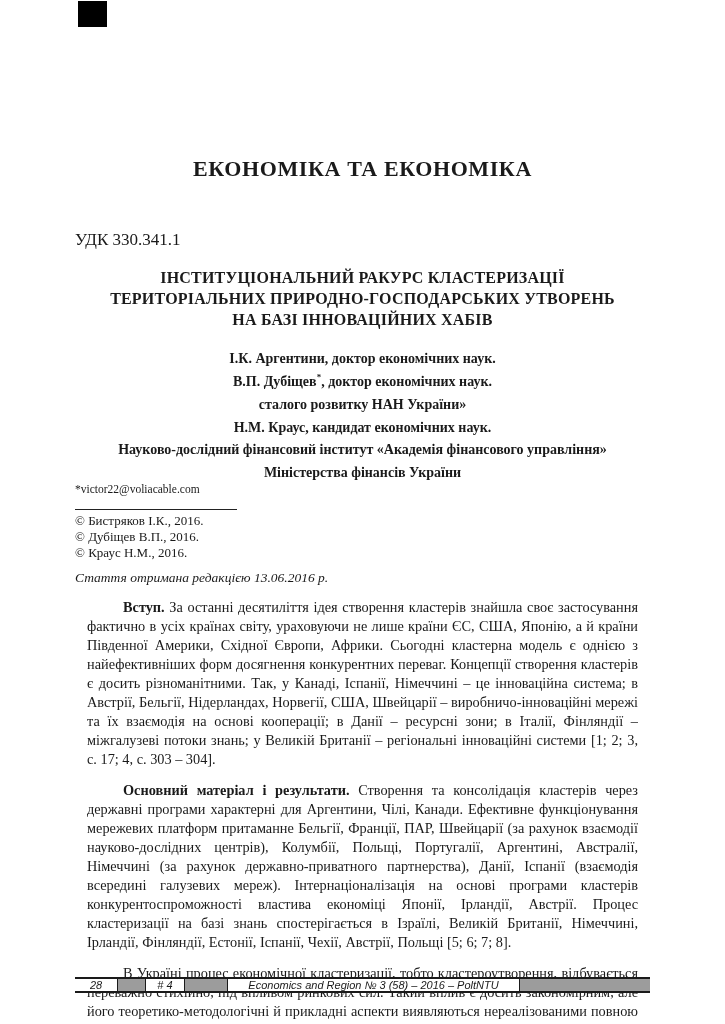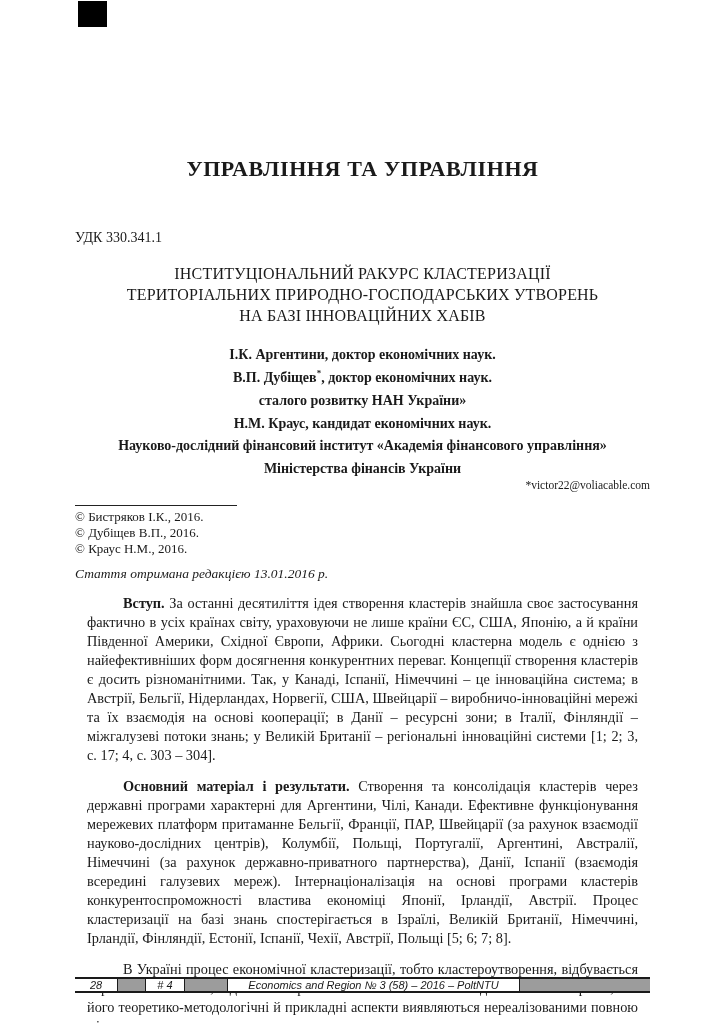--- a/index.html
+++ b/index.html
@@ -4,25 +4,25 @@
 <style>
   html,body{margin:0;padding:0;background:#ffffff;}
   body{width:725px;height:1024px;overflow:hidden;
        font-family:"Liberation Serif", serif;color:#1a1a1a;
        -webkit-font-smoothing:antialiased;}
   .page{position:relative;width:725px;height:1024px;background:#ffffff;}
   .corner-mark{position:absolute;left:78px;top:1px;width:29px;height:26px;background:#000;}
   .content{position:absolute;left:75px;top:0;width:575px;padding-top:155px;}
 
   .section-title{font-size:22px;line-height:28px;font-weight:bold;text-align:center;letter-spacing:0.6px;}
-  .udc{margin-top:47px;font-size:14px;text-align:left;}
-  .article-title{margin-top:17px;font-size:16px;line-height:21px;font-weight:normal;text-align:center;letter-spacing:0.2px;}
+  .udc{margin-top:47px;font-size:17px;text-align:left;}
+  .article-title{margin-top:17px;font-size:16px;line-height:21px;font-weight:bold;text-align:center;letter-spacing:0.2px;}
   .authors{margin-top:15px;font-size:14px;line-height:18.2px;font-weight:bold;text-align:center;}
   .authors sup{font-size:9px;}
-  .email{margin-top:1px;font-size:11.5px;text-align:right;}
+  .email{margin-top:1px;font-size:11.5px;text-align:left;}
   .divider{margin-top:14px;width:162px;height:0;border-top:1.5px solid #222;}
   .copyright{margin-top:3px;font-size:13px;line-height:16px;}
   .received{margin-top:9px;font-size:13.5px;font-style:italic;}
   .body-text{margin-top:10px;font-size:14.3px;line-height:19px;text-align:justify;}
   .body-text p{margin:12px;text-indent:36px;}
 
   .footer{position:absolute;left:75px;top:977px;width:575px;height:12px;display:flex;
           border-top:2px solid #1a1a1a;border-bottom:2px solid #1a1a1a;
           font-family:"Liberation Sans", sans-serif;font-size:11px;font-weight:normal;font-style:italic;}
   .fc{display:flex;align-items:center;justify-content:center;height:12px;line-height:12px;box-sizing:border-box;}
@@ -38,21 +38,21 @@
 </head>
 <body>
 
 <div class="page">
   <div class="corner-mark"></div>
 
   <div class="content">
 
     <div class="section-title">
 
-    <div>УПРАВЛІННЯ ТА УПРАВЛІННЯ</div>
+    <div>ЕКОНОМІКА ТА ЕКОНОМІКА</div>
       </div>
 
     <div class="udc">УДК 330.341.1</div>
 
     <div class="article-title">
 
     <div>ІНСТИТУЦІОНАЛЬНИЙ РАКУРС КЛАСТЕРИЗАЦІЇ</div>
         <div>ТЕРИТОРІАЛЬНИХ ПРИРОДНО-ГОСПОДАРСЬКИХ УТВОРЕНЬ</div>
         <div>НА БАЗІ ІННОВАЦІЙНИХ ХАБІВ</div>
       </div>
@@ -78,21 +78,21 @@
 
     <div class="divider"></div>
 
     <div class="copyright">
 
     <div>© Бистряков І.К., 2016.</div>
         <div>© Дубіщев В.П., 2016.</div>
         <div>© Краус Н.М., 2016.</div>
       </div>
 
-    <div class="received">Стаття отримана редакцією 13.01.2016 р.</div>
+    <div class="received">Стаття отримана редакцією 13.06.2016 р.</div>
 
     <div class="body-text">
 
         <p><b>Вступ.</b><span> За останні десятиліття ідея створення кластерів знайшла своє застосування фактично в усіх країнах світу, ураховуючи не лише країни ЄС, США, Японію, а й країни Південної Америки, Східної Європи, Африки. Сьогодні кластерна модель є однією з найефективніших форм досягнення конкурентних переваг. Концепції створення кластерів є досить різноманітними. Так, у Канаді, Іспанії, Німеччині – це інноваційна система; в Австрії, Бельгії, Нідерландах, Норвегії, США, Швейцарії – виробничо-інноваційні мережі та їх взаємодія на основі кооперації; в Данії – ресурсні зони; в Італії, Фінляндії – міжгалузеві потоки знань; у Великій Британії – регіональні інноваційні системи [1; 2; 3, с. 17; 4, с. 303 – 304].</span></p>
 
         <p><b>Основний матеріал і результати.</b><span> Створення та консолідація кластерів через державні програми характерні для Аргентини, Чілі, Канади. Ефективне функціонування мережевих платформ притаманне Бельгії, Франції, ПАР, Швейцарії (за рахунок взаємодії науково-дослідних центрів), Колумбії, Польщі, Португалії, Аргентині, Австралії, Німеччині (за рахунок державно-приватного партнерства), Данії, Іспанії (взаємодія всередині галузевих мереж). Інтернаціоналізація на основі програми кластерів конкурентоспроможності властива економіці Японії, Ірландії, Австрії. Процес кластеризації на базі знань спостерігається в Ізраїлі, Великій Британії, Німеччині, Ірландії, Фінляндії, Естонії, Іспанії, Чехії, Австрії, Польщі [5; 6; 7; 8].</span></p>
 
         <p><b></b><span>В Україні процес економічної кластеризації, тобто кластероутворення, відбувається переважно стихійно, під впливом ринкових сил. Такий вплив є досить закономірним, але його теоретико-методологічні й прикладні аспекти виявляються нереалізованими повною мірою.</span></p>
       </div>
 

